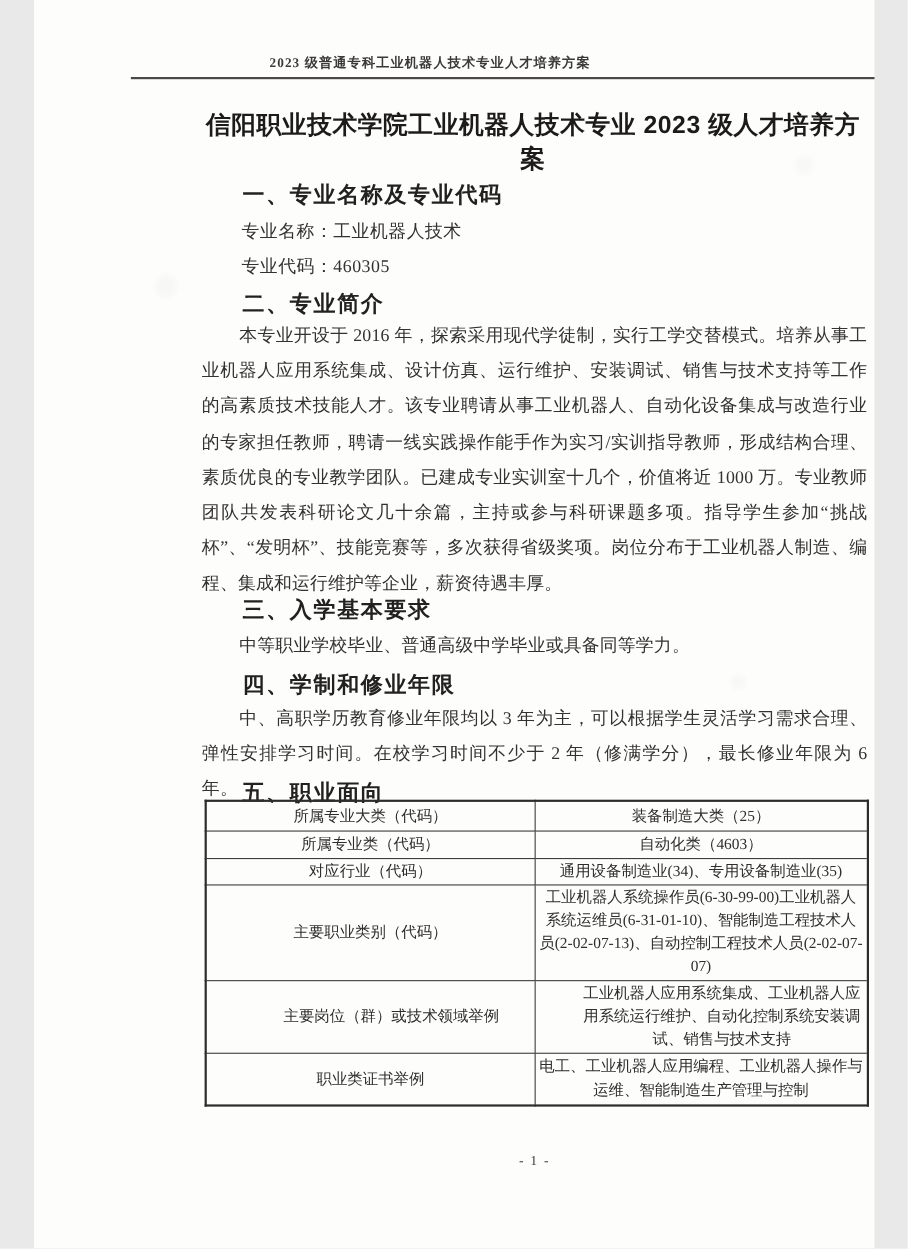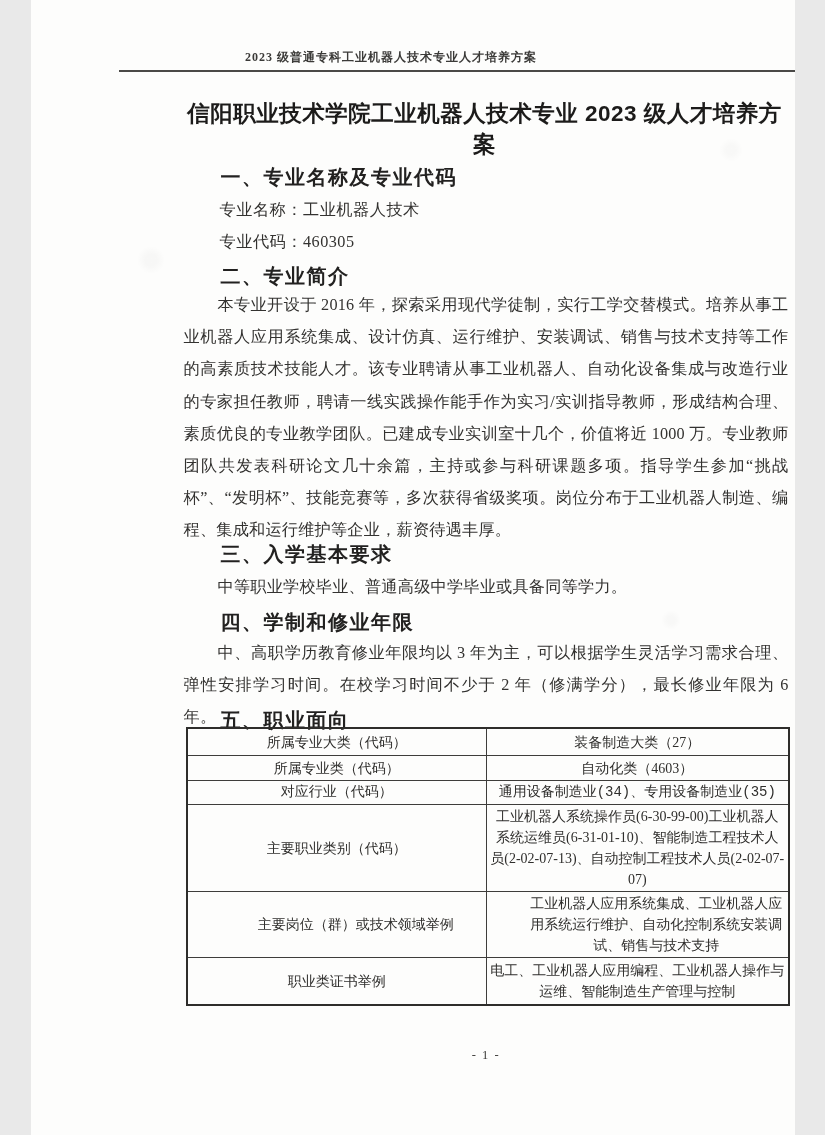--- a/index.html
+++ b/index.html
@@ -65,21 +65,21 @@
     font-size:14px;line-height:21px;color:#2f2e2c;
   }
   table.career td{
     border:1px solid #3e3d3b;
     text-align:center;vertical-align:middle;
     padding:1px 3px;
   }
   table.career{border:2px solid #2e2d2b;}
   tr.r0 td{height:24px;}
   tr.r1 td{height:22px;}
-  tr.r2 td{height:20px;font-family:Liberation Mono, monospace;}
+  tr.r2 td{height:20px;}
   tr.r3 td{height:84px;}
   tr.r4 td{height:63px;padding-left:41px;}
   tr.r5 td{height:44px;}
   .page-number{
     top:1048px;left:153px;width:605px;
     text-align:center;font-size:12.5px;letter-spacing:1.5px;color:#3b3a38;
   }
 </style>
 </head>
 <body>
@@ -107,21 +107,21 @@
   <div class="abs sec-heading h5">五、职业面向</div>
 
   <table class="career">
     <colgroup>
         <col style="width:300px">
         <col style="width:302px">
       </colgroup>
     <tbody>
         <tr class="r0">
       <td>所属专业大类（代码）</td>
-      <td>装备制造大类（27）</td>
+      <td>装备制造大类（25）</td>
     </tr>
     <tr class="r1">
       <td>所属专业类（代码）</td>
       <td>自动化类（4603）</td>
     </tr>
     <tr class="r2">
       <td>对应行业（代码）</td>
       <td>通用设备制造业(34)、专用设备制造业(35)</td>
     </tr>
     <tr class="r3">

